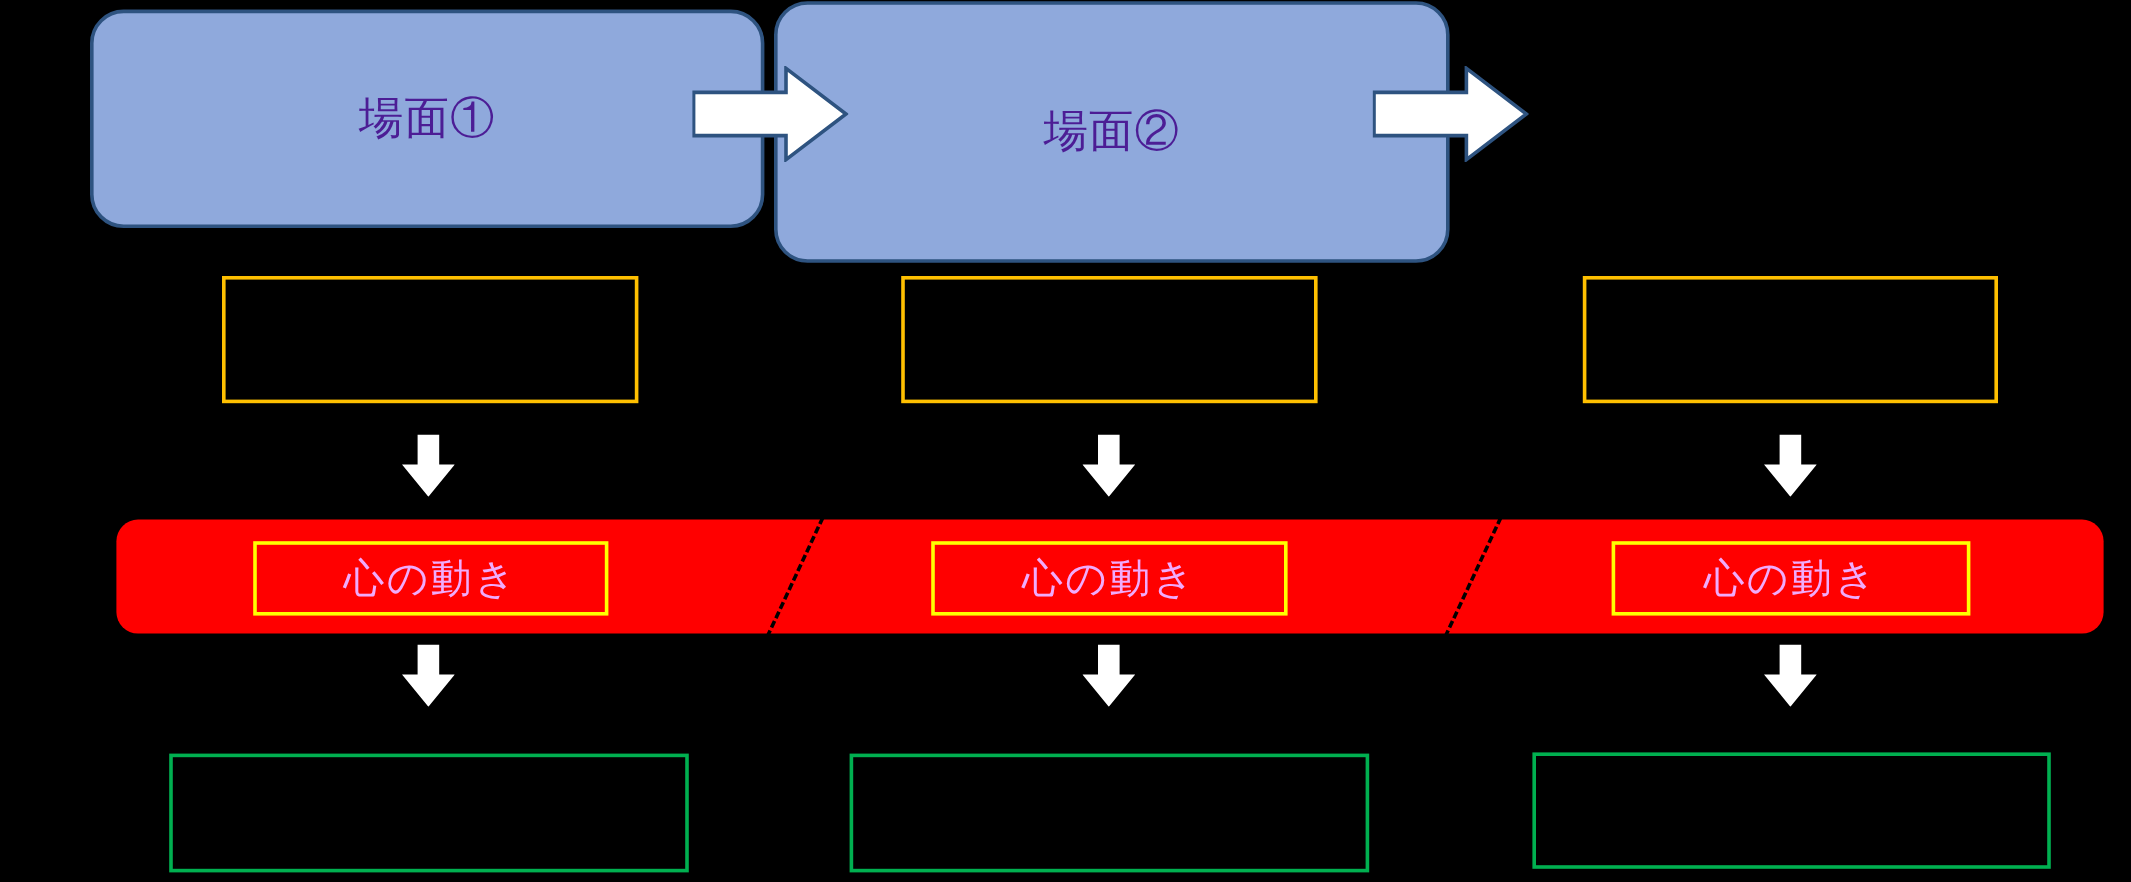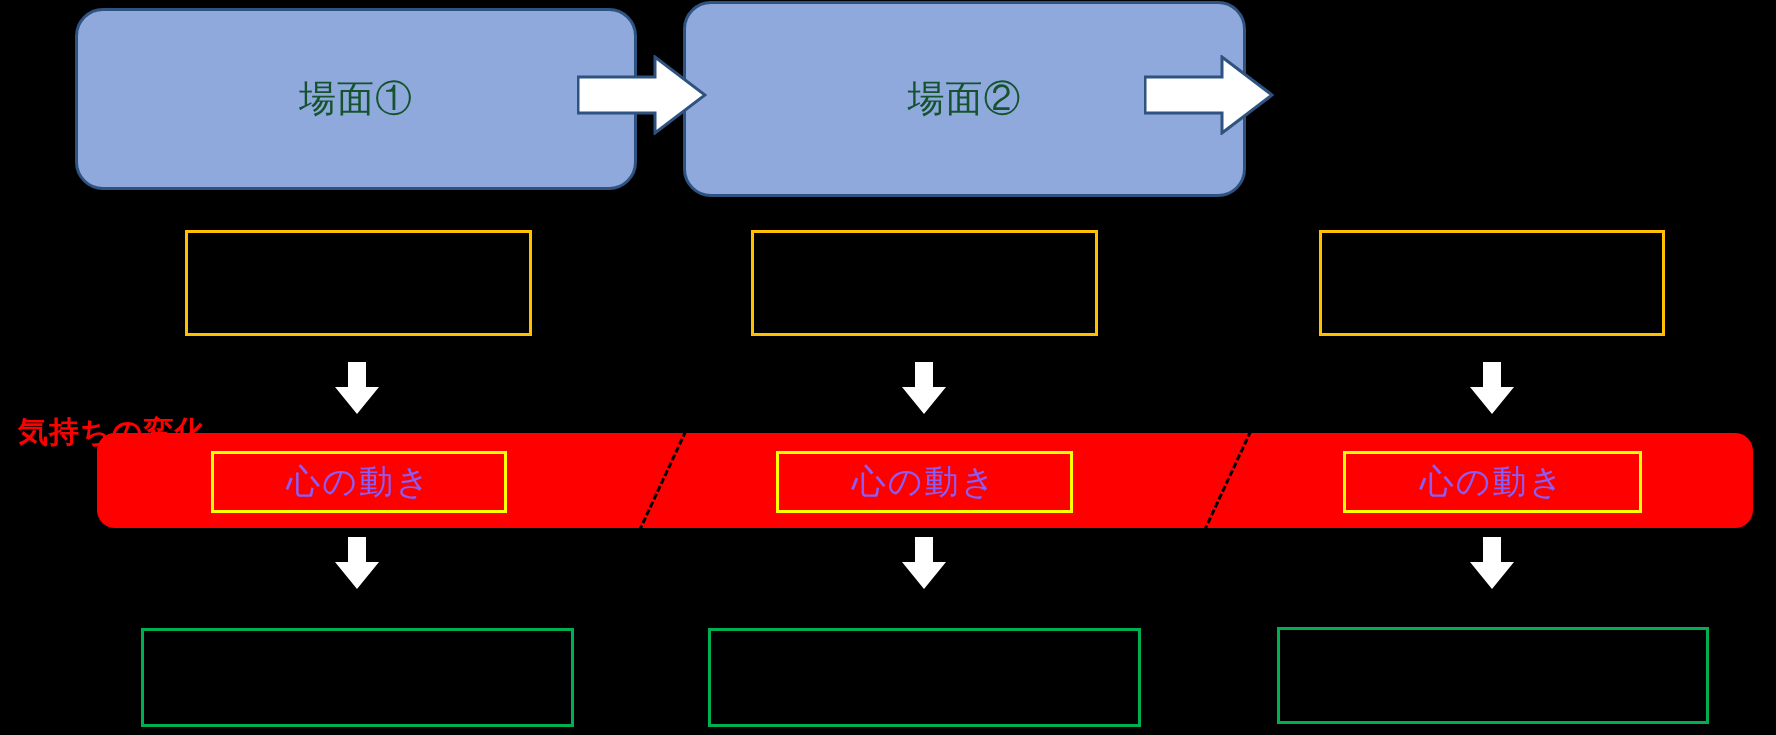--- a/index.html
+++ b/index.html
@@ -9,21 +9,21 @@
   
   .scene-box{
     position:absolute;
     background:#8FA9DC;
     border:3px solid #2E5380;
     border-radius:28px;
     display:flex;align-items:center;justify-content:center;
     box-sizing:border-box;
   }
   .scene-title{
-    font-size:37px;color:#14532d;letter-spacing:1px;
+    font-size:37px;color:#4c1d95;letter-spacing:1px;
   }
 
   
   .notes-box{
     position:absolute;
     border:3px solid #FFC000;
     background:transparent;
     box-sizing:border-box;
   }
 
@@ -46,21 +46,21 @@
 
   
   .heart-box{
     position:absolute;
     border:3px solid #FFFF00;
     background:transparent;
     box-sizing:border-box;
     display:flex;align-items:center;justify-content:center;
     z-index:3;
   }
-  .heart-label{font-size:34px;color:#8b5cf6;letter-spacing:2px;}
+  .heart-label{font-size:34px;color:#f0abfc;letter-spacing:2px;}
 
   
   .summary-box{
     position:absolute;
     border:3px solid #00B050;
     background:transparent;
     box-sizing:border-box;
   }
 
   
@@ -75,21 +75,21 @@
   .arrow{position:absolute;}
 </style>
 </head>
 <body>
 
 <div id="canvas">
 
   <div class="scene-box" style="left:75px;top:8px;width:562px;height:182px;">
     <span class="scene-title">場面①</span>
   </div>
-  <div class="scene-box" style="left:683px;top:1px;width:563px;height:196px;">
+  <div class="scene-box" style="left:645px;top:1px;width:563px;height:218px;">
     <span class="scene-title">場面②</span>
   </div>
 
   <svg class="arrow" style="left:577px;top:55px;" width="130" height="80" viewBox="0 0 130 80">
     <polygon points="1,22 78,22 78,2 128,40 78,78 78,58 1,58" fill="#FFFFFF" stroke="#2E5380" stroke-width="3"></polygon>
   </svg>
   <svg class="arrow" style="left:1144px;top:55px;" width="130" height="80" viewBox="0 0 130 80">
     <polygon points="1,22 78,22 78,2 128,40 78,78 78,58 1,58" fill="#FFFFFF" stroke="#2E5380" stroke-width="3"></polygon>
   </svg>
 
@@ -101,21 +101,20 @@
     <polygon points="13,0 31,0 31,25 44,25 22,52 0,25 13,25" fill="#FFFFFF"></polygon>
   </svg>
   <svg class="arrow" style="left:902px;top:362px;" width="44" height="52" viewBox="0 0 44 52">
     <polygon points="13,0 31,0 31,25 44,25 22,52 0,25 13,25" fill="#FFFFFF"></polygon>
   </svg>
   <svg class="arrow" style="left:1470px;top:362px;" width="44" height="52" viewBox="0 0 44 52">
     <polygon points="13,0 31,0 31,25 44,25 22,52 0,25 13,25" fill="#FFFFFF"></polygon>
   </svg>
 
   <div class="feelings-banner"></div>
-  <div class="feelings-label">気持ちの変化</div>
 
   <div class="dashed-divider" style="left:661px;top:426px;"></div>
   <div class="dashed-divider" style="left:1226px;top:426px;"></div>
 
   <div class="heart-box" style="left:211px;top:451px;width:296px;height:62px;">
     <span class="heart-label">心の動き</span>
   </div>
   <div class="heart-box" style="left:776px;top:451px;width:297px;height:62px;">
     <span class="heart-label">心の動き</span>
   </div>

